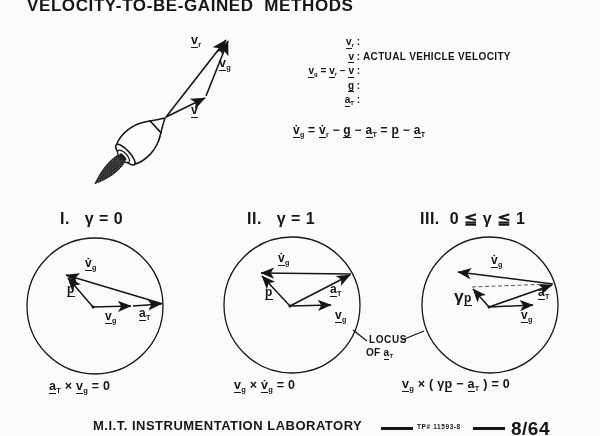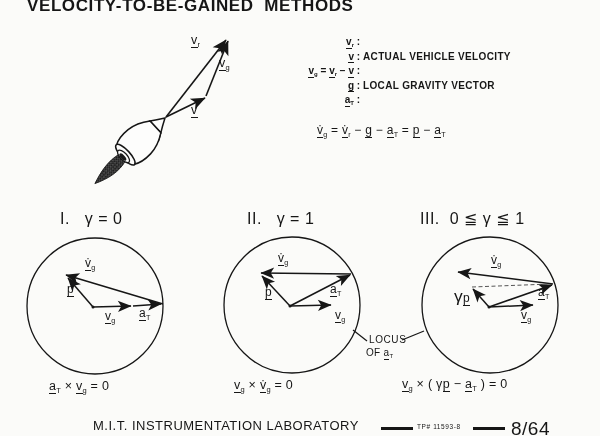--- a/index.html
+++ b/index.html
@@ -1,31 +1,31 @@
 <!DOCTYPE html>
 <html><head>
 <meta charset="utf-8">
 <style>
   html,body{margin:0;padding:0}
   body{
     width:600px;height:436px;overflow:hidden;position:relative;
     background:#fbfbf9;color:#161616;
     font-family:"Liberation Sans",sans-serif;
   }
-  .lbl{position:absolute;white-space:pre;font-weight:normal;line-height:1.05;letter-spacing:.3px}
+  .lbl{position:absolute;white-space:pre;font-weight:bold;line-height:1.05;letter-spacing:.3px}
   .math sub{font-size:.6em;vertical-align:-.35em;letter-spacing:0}
   .math .ul{display:inline-block;line-height:1;border-bottom:1.5px solid currentColor;padding-bottom:.5px}
   .math .big{font-size:1.45em;line-height:.7}
   .title{position:absolute;left:27px;top:-4px;font-size:17px;font-weight:bold;letter-spacing:.6px;white-space:pre}
   .legend{position:absolute;left:280px;top:35px;font-size:10px;font-weight:bold}
   .lrow{display:flex;line-height:14.6px;height:14.6px}
   .lsym{width:74px;text-align:right}
   .lcolon{width:9px;text-align:center}
   .ldesc{letter-spacing:.35px}
-  .eq-main{position:absolute;left:317px;top:124px;font-size:12px}
+  .eq-main{position:absolute;left:293px;top:124px;font-size:12px}
   .heading{font-size:16px;letter-spacing:.5px}
   .circ-eq{font-size:12.5px}
   .locus1{font-size:10px;letter-spacing:.6px}
   .locus2{font-size:10px}
   .foot-org{position:absolute;left:93px;top:419px;font-size:13px;letter-spacing:.5px}
   .foot-rule{position:absolute;top:427px;height:3px;background:#161616}
   .foot-tp{position:absolute;left:417px;top:424px;font-size:6.5px;letter-spacing:.6px}
   .foot-date{position:absolute;left:511px;top:419px;font-size:19px;letter-spacing:.5px}
   svg.lineart{position:absolute;left:0;top:0}
 </style>
@@ -116,21 +116,20 @@
     <span class="lcolon">:</span>
     <span class="ldesc">ACTUAL VEHICLE VELOCITY</span>
   </div>
   <div class="lrow">
     <span class="lsym math"><span class="ul">v</span><sub>g</sub><span> = </span><span class="ul">v</span><sub>r</sub><span> − </span><span class="ul">v</span></span>
     <span class="lcolon">:</span>
   </div>
   <div class="lrow">
     <span class="lsym math"><span class="ul">g</span></span>
     <span class="lcolon">:</span>
-    <span class="ldesc">LOCAL GRAVITY VECTOR</span>
   </div>
   <div class="lrow">
     <span class="lsym math"><span class="ul">a</span><sub>T</sub></span>
     <span class="lcolon">:</span>
   </div>
 </div>
 
 <div class="lbl math eq-main"><span class="ul">v̇</span><sub>g</sub><span> = </span><span class="ul">v̇</span><sub>r</sub><span> − </span><span class="ul">g</span><span> − </span><span class="ul">a</span><sub>T</sub><span> = </span><span class="ul">p</span><span> − </span><span class="ul">a</span><sub>T</sub></div>
 
 <div class="lbl heading" style="left:60px;top:211px">I.   γ = 0</div>

